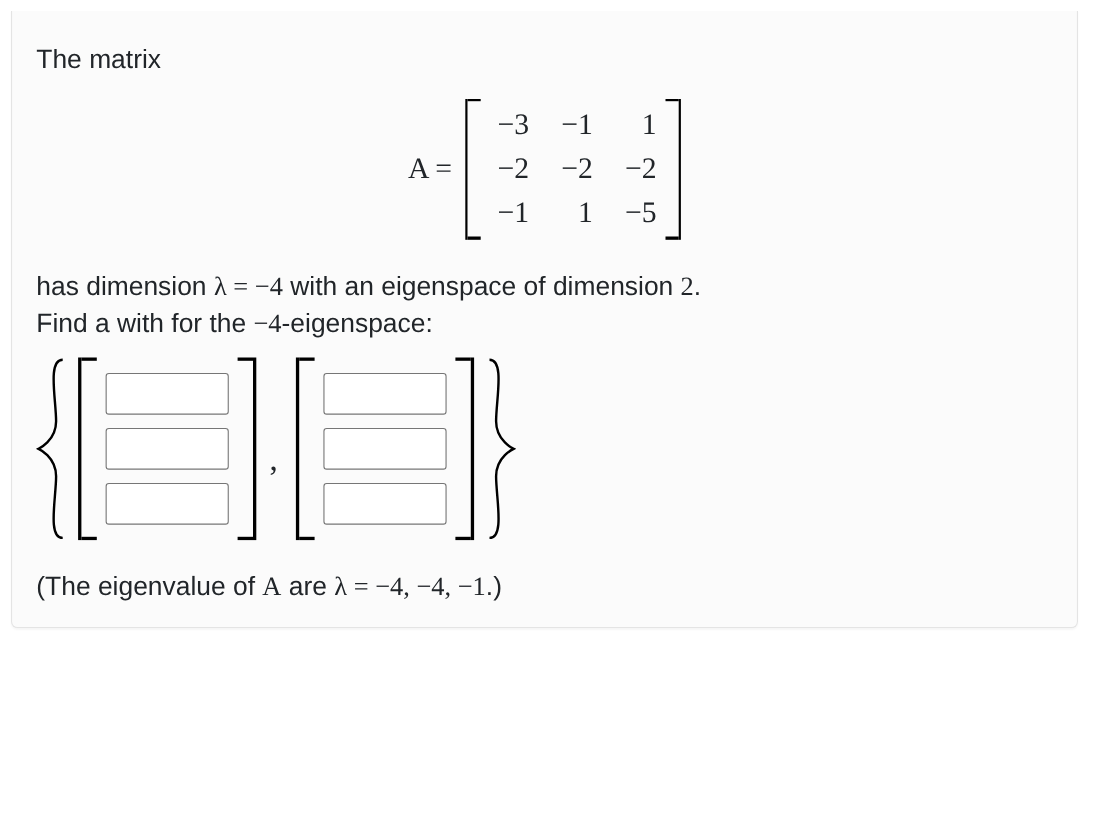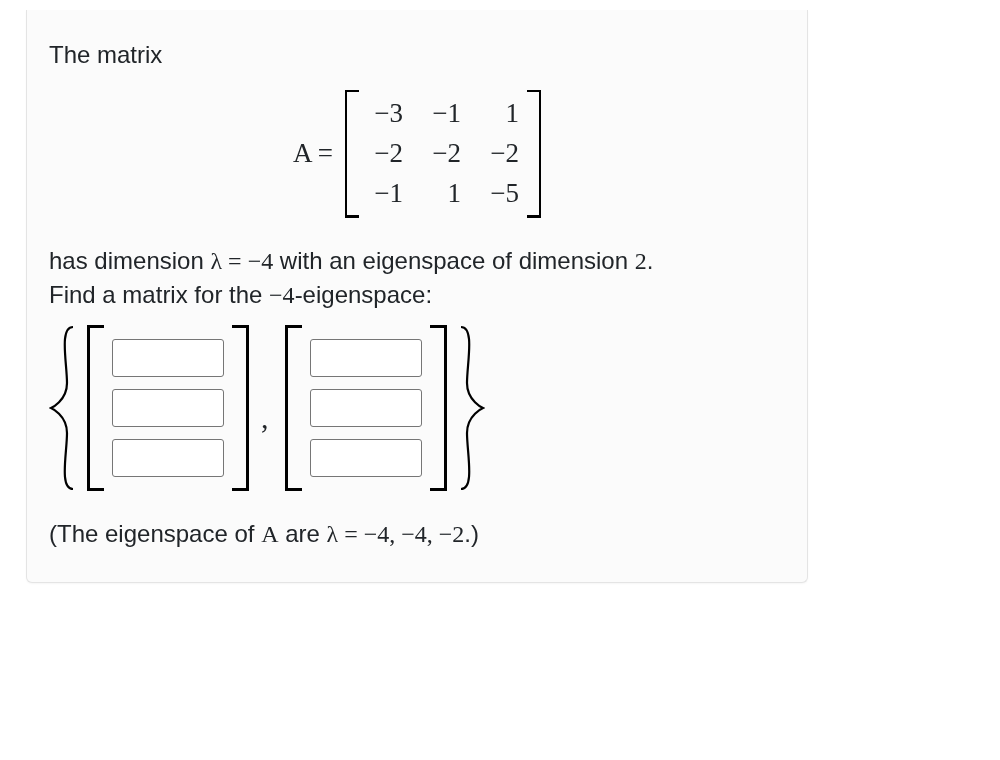--- a/index.html
+++ b/index.html
@@ -8,31 +8,30 @@
     width: 1000px;
     height: 760px;
     background: #ffffff;
     font-family: Arial, Helvetica, sans-serif;
     color: #212529;
   }
   .card {
     position: absolute;
     left: 10px;
     top: 10px;
-    width: 782px;
+    width: 970px;
     box-sizing: border-box;
     background: #fbfbfb;
     border: 1px solid #e4e4e4;
     border-top: none;
     border-radius: 0 0 6px 6px;
-    padding: 28px 22px 30px 22px;
+    padding: 28px 22px 18px 22px;
     box-shadow: 0 1px 2px rgba(0,0,0,0.04);
     font-size: 24px;
     line-height: 1.4;
-    margin-left: 16px;
   }
   .card > * { margin: 0; }
   .para { margin-bottom: 4px; }
   .serif { font-family: "Times New Roman", Times, serif; }
   .math-var { font-family: "Times New Roman", Times, serif; }
 
   
   .matrix-row {
     display: flex;
     align-items: center;
@@ -170,21 +169,21 @@
         <span class="cell">1</span>
         <span class="cell">−5</span>
       </span>
       <span class="col-bracket-right"></span>
     </span>
   </div>
 
   <p class="para">
     <span>has dimension </span><span class="serif">λ</span><span class="serif"> = </span><span class="serif">−4</span><span> with an eigenspace of dimension </span><span class="serif">2</span><span>.</span>
     <br>
-    <span>Find a matrix for the </span><span class="serif">−4</span><span>-eigenspace:</span>
+    <span>Find a with for the </span><span class="serif">−4</span><span>-eigenspace:</span>
   </p>
 
   <div class="answer-row">
 
     <svg class="brace-svg" viewBox="0 0 30 170">
       <path d="M24 4 C10 4 18 40 18 60 C18 78 2 85 2 85 C2 85 18 92 18 110 C18 130 10 166 24 166"></path>
     </svg>
 
     <span class="vec-bracket">
       <span class="vb-left"></span>
@@ -207,16 +206,16 @@
       </span>
       <span class="vb-right"></span>
     </span>
 
     <svg class="brace-svg" viewBox="0 0 30 170">
       <path d="M6 4 C20 4 12 40 12 60 C12 78 28 85 28 85 C28 85 12 92 12 110 C12 130 20 166 6 166"></path>
     </svg>
   </div>
 
   <p class="footer-note">
-    <span>(The eigenspace of </span><span class="serif bold-face">A</span><span> are </span><span class="serif">λ</span><span class="serif"> = </span><span class="serif">−4, −4, −2</span><span>.)</span>
+    <span>(The eigenvalue of </span><span class="serif bold-face">A</span><span> are </span><span class="serif">λ</span><span class="serif"> = </span><span class="serif">−4, −4, −1</span><span>.)</span>
   </p>
 
 </div>
 
 </body></html>

